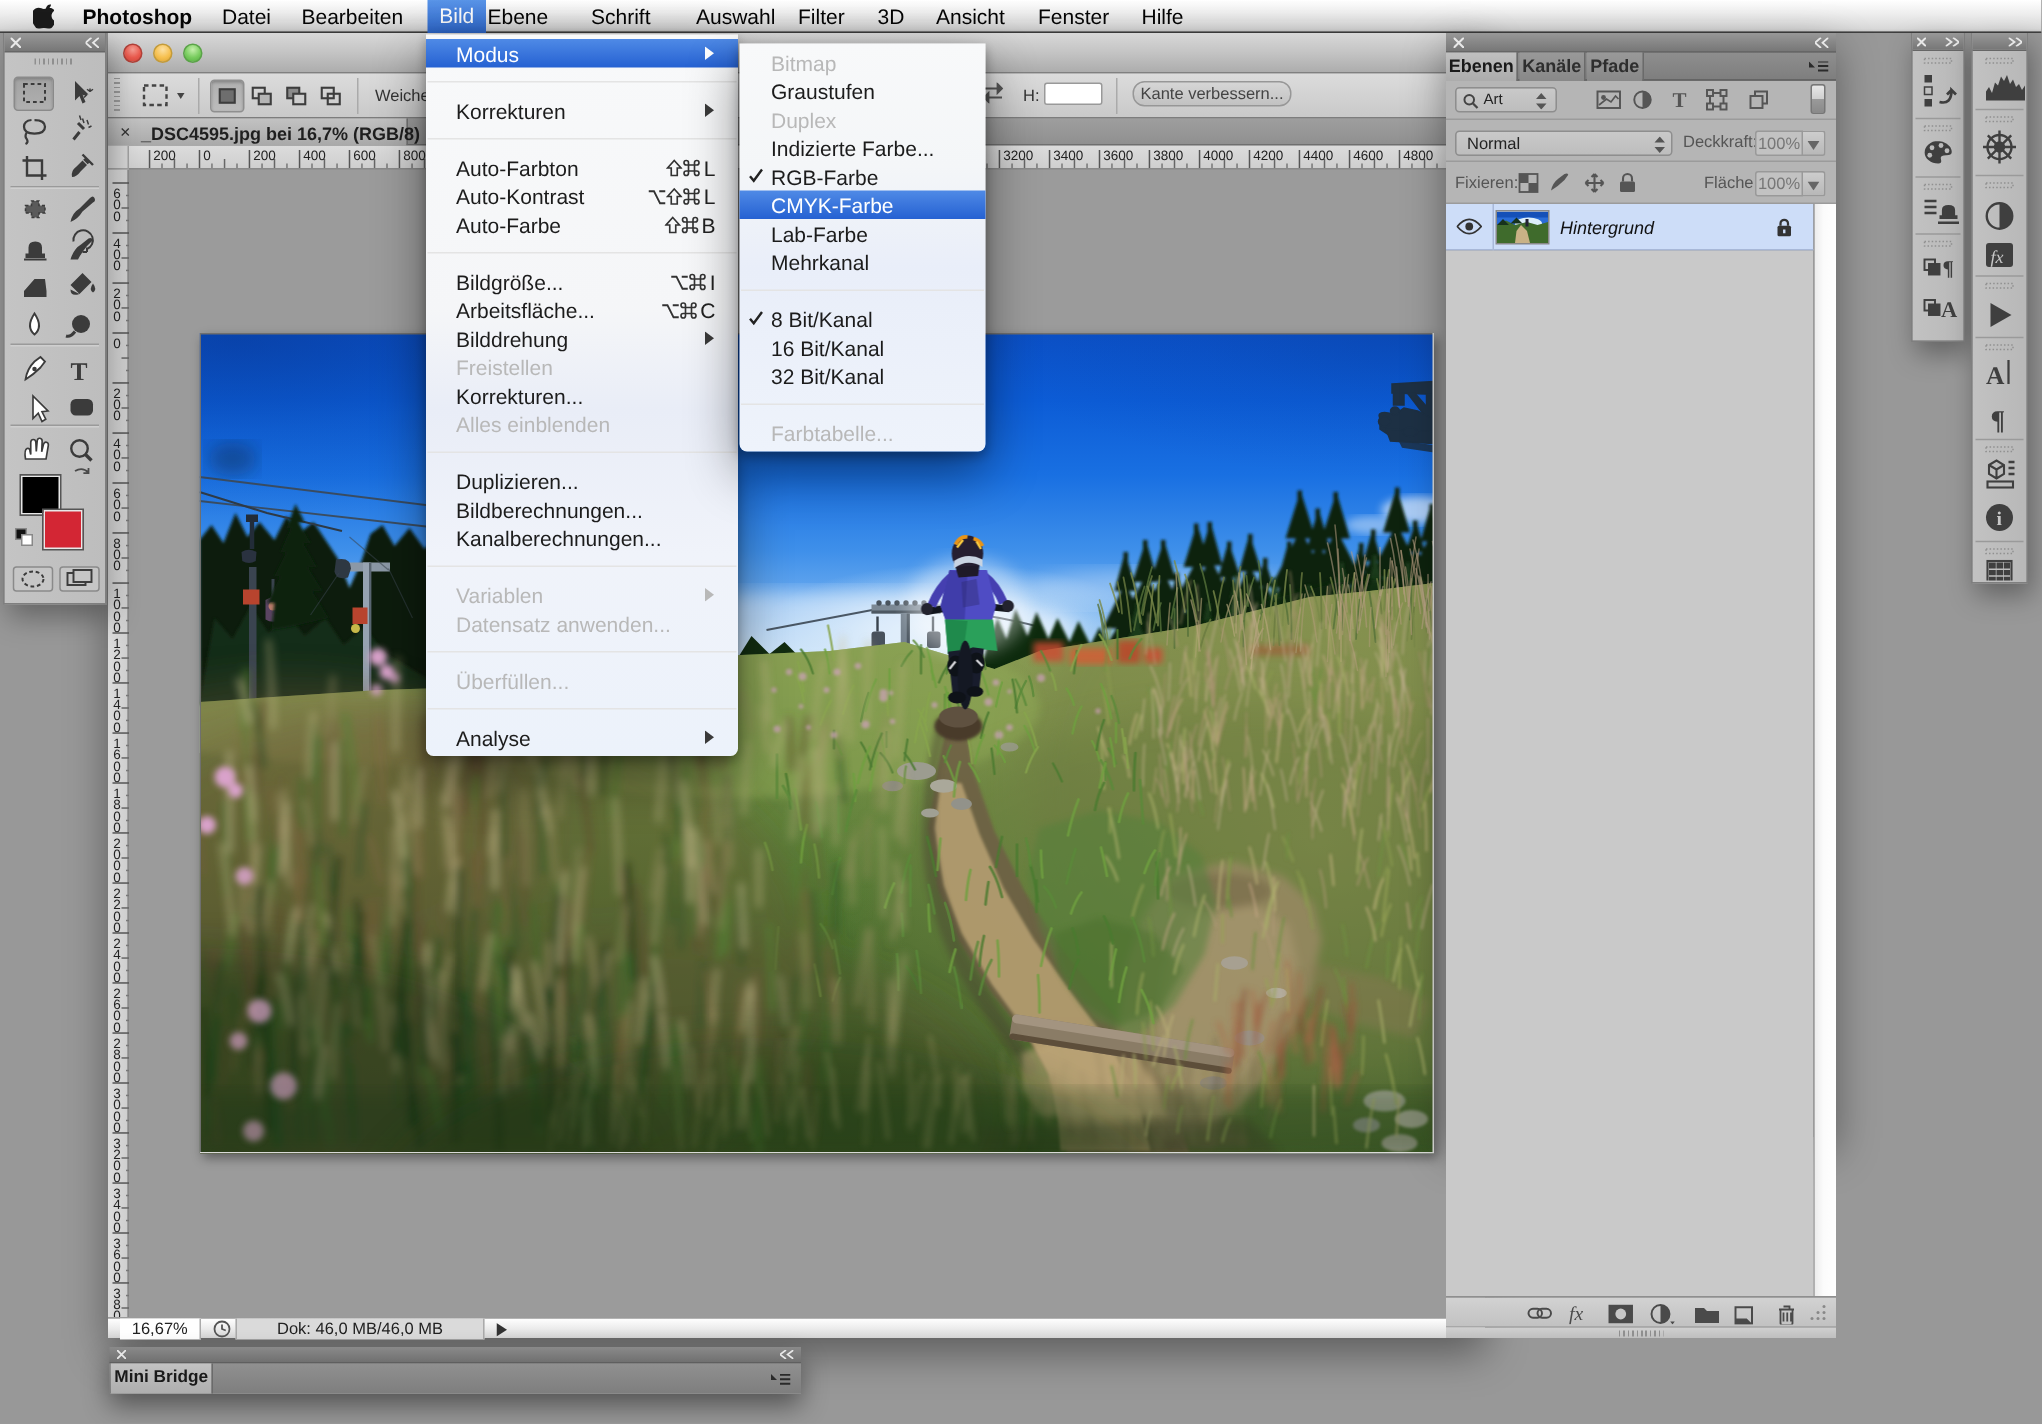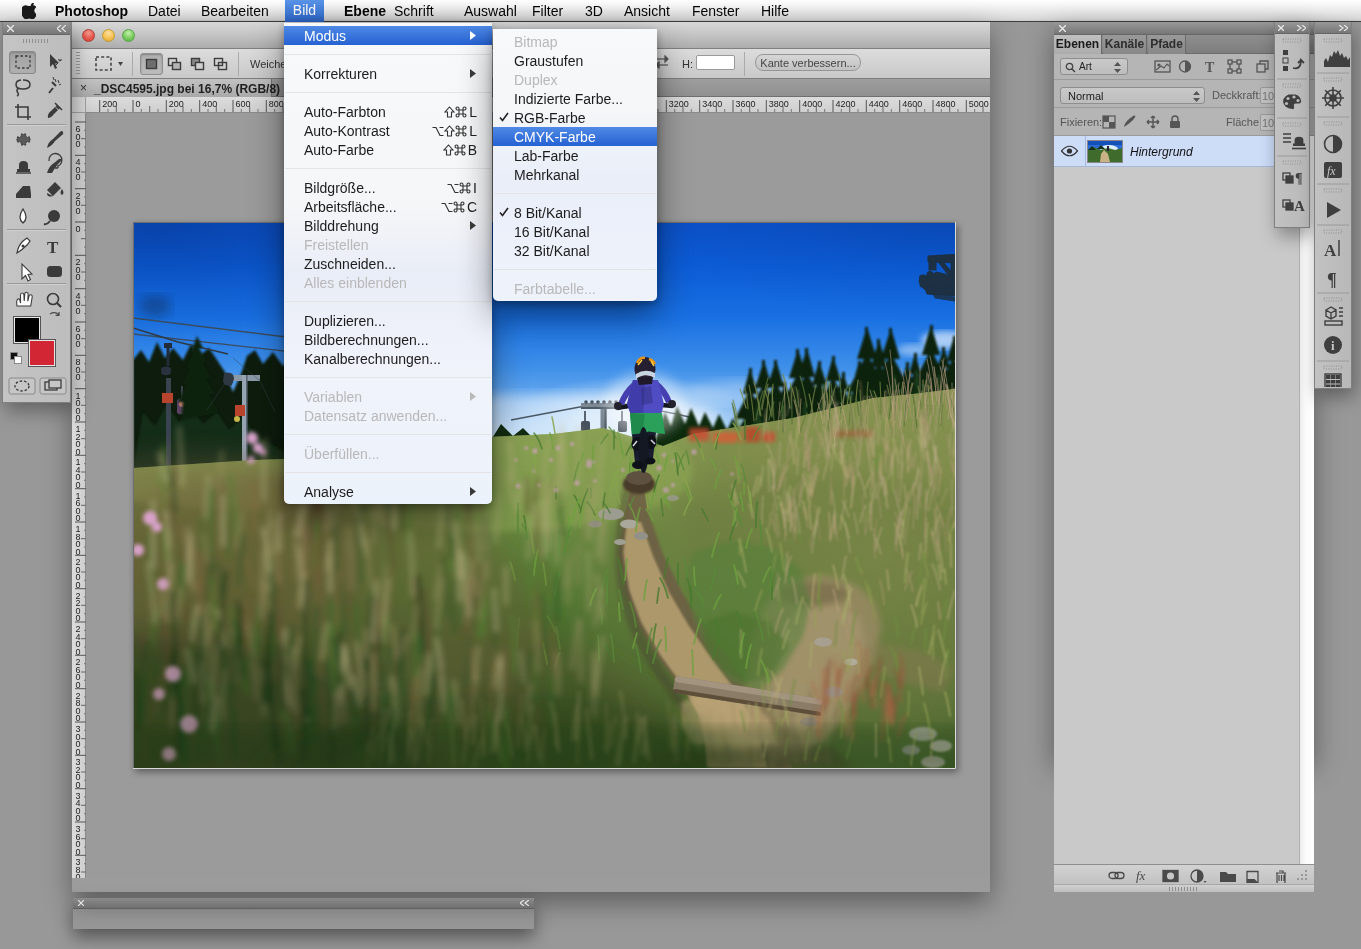--- a/index.html
+++ b/index.html
@@ -7,21 +7,21 @@
 .nw{white-space:nowrap}
 </style></head><body>
 <div class="abs" style="left:0;top:0;width:1361px;height:22px;background:linear-gradient(#ffffff,#efefef 40%,#d9d9d9 90%,#cbcbcb);border-bottom:1px solid #3f3f3f;font-size:14px;color:#050505;">
 <svg class="abs" style="left:22px;top:3px" width="14" height="16" viewBox="0 0 14 16">
       <path fill="#1a1a1a" d="M9.8 0c.1 1-.3 1.9-.9 2.6-.6.7-1.6 1.3-2.5 1.2-.1-.9.4-1.9.9-2.5C7.9.6 9 .1 9.8 0zM12.9 11.7c-.4 1-.6 1.5-1.2 2.4-.8 1.2-1.9 2.8-3.3 2.8-1.2 0-1.6-.8-3.3-.8s-2.1.8-3.3.8c-1.4 0-2.4-1.3-3.2-2.6C-3.7 11.1-3.9 7.2-2.5 5.1c1-1.5 2.5-2.4 4-2.4 1.5 0 2.4.8 3.6.8 1.2 0 1.9-.8 3.6-.8 1.3 0 2.7.7 3.6 1.9-3.2 1.7-2.7 6.2.6 7.1z" transform="translate(2.2,-0.5)"></path>
     </svg>
 <div class="abs nw" style="left:55px;top:3px;font-weight:bold;">Photoshop</div>
 <div class="abs nw" style="left:148px;top:3px;">Datei</div>
 <div class="abs nw" style="left:201px;top:3px;">Bearbeiten</div>
 <div class="abs nw" style="left:285px;top:0;width:39px;height:22px;background:linear-gradient(#5a95e8,#2f6ad1);color:#fff;text-align:center;line-height:21px;">Bild</div>
-<div class="abs nw" style="left:344px;top:3px;font-weight:bold;">Ebene</div>
+<div class="abs nw" style="left:325px;top:3px;">Ebene</div>
 <div class="abs nw" style="left:394px;top:3px;">Schrift</div>
 <div class="abs nw" style="left:464px;top:3px;">Auswahl</div>
 <div class="abs nw" style="left:532px;top:3px;">Filter</div>
 <div class="abs nw" style="left:585px;top:3px;text-align:right;">3D</div>
 <div class="abs nw" style="left:624px;top:3px;">Ansicht</div>
 <div class="abs nw" style="left:692px;top:3px;">Fenster</div>
 <div class="abs nw" style="left:761px;top:3px;">Hilfe</div>
 </div>
 <div class="abs" style="left:72px;top:22px;width:918px;height:870px;box-shadow:0 10px 26px rgba(0,0,0,0.4);background:#9c9c9c;">
     <div class="abs" style="left:0;top:0;width:918px;height:27px;background:linear-gradient(#d8d8d8,#c6c6c6 45%,#adadad);border-bottom:1px solid #808080;">
@@ -375,20 +375,31 @@
           <text x="3.5" y="741.5" font-size="9" fill="#222">0</text>
           <path d="M3 742.3 H14" stroke="#555" stroke-width="1"></path>
           <path d="M9 759.0 H14" stroke="#666" stroke-width="1"></path>
           <path d="M12 750.7 H14" stroke="#777" stroke-width="1"></path>
           <text x="3.5" y="752.3" font-size="9" fill="#222">3</text>
           <text x="3.5" y="759.8" font-size="9" fill="#222">8</text>
           <text x="3.5" y="767.3" font-size="9" fill="#222">0</text>
           <text x="3.5" y="774.8" font-size="9" fill="#222">0</text>
         </svg></div>
       <div class="abs" style="left:0;top:0;width:14px;height:16px;background:#d5d5d5;border-right:1px solid #a0a0a0;border-bottom:1px solid #a0a0a0;"></div>
+    </div>
+    <div class="abs" style="left:0;top:856px;width:918px;height:14px;background:linear-gradient(#ffffff,#ececec 50%,#d5d5d5);border-top:1px solid #9a9a9a;font-size:11px;color:#222;">
+      <div class="abs nw" style="left:8px;top:0;width:54px;height:14px;background:#fff;border-right:1px solid #aaa;text-align:center;line-height:14px;">16,67%</div>
+      <svg class="abs" style="left:70px;top:1px" width="12" height="12" viewBox="0 0 12 12">
+        <circle cx="6" cy="6" r="5" fill="none" stroke="#555" stroke-width="1.2"></circle>
+        <path d="M6 3 V6 L8.5 7" stroke="#555" stroke-width="1.2" fill="none"></path>
+      </svg>
+      <div class="abs nw" style="left:85px;top:0;width:166px;height:14px;background:#dadada;border-left:1px solid #aaa;border-right:1px solid #aaa;text-align:center;line-height:14px;">Dok: 46,0 MB/46,0 MB</div>
+      <svg class="abs" style="left:259px;top:3px" width="7" height="9" viewBox="0 0 7 9">
+        <path fill="#333" d="M0 0 L7 4.5 L0 9 Z"></path>
+      </svg>
     </div>
   </div>
 <div class="abs" style="left:133px;top:222px;width:823px;height:547px;overflow:hidden;box-shadow:2px 3px 7px rgba(0,0,0,0.4)"><svg width="828" height="547" viewBox="0 0 828 547">
       <defs>
 <linearGradient id="sky" x1="0" y1="0" x2="0" y2="1">
 <stop offset="0" stop-color="#0b50c6"></stop>
           <stop offset="0.16" stop-color="#0c5cd6"></stop>
 <stop offset="0.34" stop-color="#1970e2"></stop>
           <stop offset="0.52" stop-color="#3f90ea"></stop>
 <stop offset="0.68" stop-color="#7ab4f0"></stop>
@@ -2002,21 +2013,21 @@
     <div class="abs" style="left:7px;top:330px;width:8px;height:8px;background:#111;border:1px solid #888"></div>
     <div class="abs" style="left:11px;top:334px;width:8px;height:8px;background:#fff;border:1px solid #888"></div>
     <svg class="abs" style="left:0;top:352px" width="67" height="26" viewBox="0 0 67 26">
       <rect x="6" y="4" width="26" height="16" rx="2" fill="#c6c6c6" stroke="#8a8a8a"></rect>
       <ellipse cx="19" cy="12" rx="7" ry="5" fill="none" stroke="#3b3b3b" stroke-width="1.3" stroke-dasharray="2.5 1.8"></ellipse>
       <rect x="37" y="4" width="26" height="16" rx="2" fill="#c6c6c6" stroke="#8a8a8a"></rect>
       <rect x="42" y="8" width="12" height="8" fill="none" stroke="#3b3b3b" stroke-width="1.3"></rect>
       <rect x="46" y="6" width="12" height="8" fill="#c6c6c6" stroke="#3b3b3b" stroke-width="1.3"></rect>
     </svg>
   </div>
-<div class="abs" style="left:1054px;top:22px;width:260px;height:736px;background:#404040;box-shadow:0 10px 26px rgba(0,0,0,0.4);">
+<div class="abs" style="left:964px;top:22px;width:260px;height:736px;background:#404040;box-shadow:0 10px 26px rgba(0,0,0,0.4);">
     <div class="abs" style="left:0;top:0;width:260px;height:13px;background:linear-gradient(#989898,#777777);border-bottom:1px solid #666;">
       <svg class="abs" style="left:5px;top:3px" width="7" height="7" viewBox="0 0 7 7">
         <path d="M0 0 L7 7 M7 0 L0 7" stroke="#e8e8e8" stroke-width="1.4"></path>
       </svg>
       <svg class="abs" style="left:246px;top:3px" width="9" height="7" viewBox="0 0 9 7">
         <path d="M4 0 L0 3.5 L4 7 M9 0 L5 3.5 L9 7" stroke="#e8e8e8" stroke-width="1.2" fill="none"></path>
       </svg>
     </div>
     <div class="abs" style="left:0;top:13px;width:260px;height:19px;background:linear-gradient(#8e8e8e,#7e7e7e);border-bottom:1px solid #6a6a6a;">
       <div class="abs nw" style="left:0px;top:0;width:48px;height:19px;background:linear-gradient(#c0c0c0,#acacac);border-right:1px solid #6a6a6a;font-size:12px;font-weight:bold;color:#1a1a1a;text-align:center;line-height:18px;">Ebenen</div>
@@ -2257,20 +2268,27 @@
   </div>
 <div class="abs" style="left:73px;top:898px;width:461px;height:31px;box-shadow:0 8px 18px rgba(0,0,0,0.45);">
     <div class="abs" style="left:0;top:0;width:461px;height:11px;background:linear-gradient(#8a8a8a,#707070);border-bottom:1px solid #5f5f5f;">
       <svg class="abs" style="left:5px;top:2px" width="6" height="6" viewBox="0 0 6 6">
         <path d="M0 0 L6 6 M6 0 L0 6" stroke="#e8e8e8" stroke-width="1.2"></path>
       </svg>
       <svg class="abs" style="left:447px;top:2px" width="9" height="6" viewBox="0 0 9 6">
         <path d="M4 0 L0 3 L4 6 M9 0 L5 3 L9 6" stroke="#e8e8e8" stroke-width="1.1" fill="none"></path>
       </svg>
     </div>
+    <div class="abs" style="left:0;top:11px;width:461px;height:20px;background:linear-gradient(#909090,#7e7e7e);">
+      <div class="abs nw" style="left:1px;top:0;width:68px;height:20px;background:linear-gradient(#c2c2c2,#aeaeae);border-right:1px solid #6a6a6a;font-size:11.5px;font-weight:bold;color:#1a1a1a;text-align:center;line-height:19px;">Mini Bridge</div>
+      <svg class="abs" style="left:441px;top:7px" width="13" height="8" viewBox="0 0 13 8">
+        <path d="M0 0 L4 4 L0 4 Z" fill="#2a2a2a"></path>
+        <path d="M6 0.5 H13 M6 3.5 H13 M6 6.5 H13" stroke="#2a2a2a" stroke-width="1.4"></path>
+      </svg>
+    </div>
   </div>
 <div class="abs" style="left:284px;top:23px;width:208px;height:481px;background:linear-gradient(#f8f9fa,#f5f6f8 38%,#e9edf7 52%,#f0f3fa 72%,#ecf2fb);border-radius:0 0 5px 5px;box-shadow:0 3px 8px rgba(0,0,0,0.3),0 14px 34px rgba(0,0,0,0.45);font-size:14px;color:#111;">
     <div class="abs" style="left:0;top:3.0px;width:208px;height:19px;background:linear-gradient(#4f8ae6,#2561d2)"></div>
     <div class="abs nw" style="left:20px;top:4.5px;color:#fff">Modus</div>
     <svg class="abs" style="left:186px;top:8.0px" width="6" height="9" viewBox="0 0 6 9">
       <path fill="#fff" d="M0 0 L6 4.5 L0 9 Z"></path>
     </svg>
     <div class="abs" style="left:1px;top:31.0px;width:206px;height:1px;background:#e4e4e4"></div>
     <div class="abs nw" style="left:20px;top:42.5px;color:#1c1c1c">Korrekturen</div>
     <svg class="abs" style="left:186px;top:46.0px" width="6" height="9" viewBox="0 0 6 9">
@@ -2308,21 +2326,21 @@
     <div class="abs nw" style="right:15px;top:175.5px;color:#222"><svg width="12" height="11" viewBox="0 0 12 11" style="vertical-align:-1px">
         <path fill="none" stroke="#333" stroke-width="1.2" d="M0.5 1.5 H4 L8 9.5 H11.5 M7.5 1.5 H11.5"></path>
       </svg><svg width="12" height="12" viewBox="0 0 12 12" style="vertical-align:-1px">
         <path fill="none" stroke="#333" stroke-width="1.1" d="M4 4 H8 V8 H4 Z M4 4 H2.5 A1.5 1.5 0 1 1 4 2.5 Z M8 4 V2.5 A1.5 1.5 0 1 1 9.5 4 Z M8 8 H9.5 A1.5 1.5 0 1 1 8 9.5 Z M4 8 V9.5 A1.5 1.5 0 1 1 2.5 8 Z"></path>
       </svg><span style="margin-left:2px">C</span></div>
     <div class="abs nw" style="left:20px;top:194.5px;color:#1c1c1c">Bilddrehung</div>
     <svg class="abs" style="left:186px;top:198.0px" width="6" height="9" viewBox="0 0 6 9">
       <path fill="#3a3a3a" d="M0 0 L6 4.5 L0 9 Z"></path>
     </svg>
     <div class="abs nw" style="left:20px;top:213.5px;color:#b8b8b8">Freistellen</div>
-    <div class="abs nw" style="left:20px;top:232.5px;color:#1c1c1c">Zuschneiden...</div>
+    <div class="abs nw" style="left:20px;top:232.5px;color:#1c1c1c">Korrekturen...</div>
     <div class="abs nw" style="left:20px;top:251.5px;color:#b8b8b8">Alles einblenden</div>
     <div class="abs" style="left:1px;top:278.0px;width:206px;height:1px;background:#e4e4e4"></div>
     <div class="abs nw" style="left:20px;top:289.5px;color:#1c1c1c">Duplizieren...</div>
     <div class="abs nw" style="left:20px;top:308.5px;color:#1c1c1c">Bildberechnungen...</div>
     <div class="abs nw" style="left:20px;top:327.5px;color:#1c1c1c">Kanalberechnungen...</div>
     <div class="abs" style="left:1px;top:354.0px;width:206px;height:1px;background:#e4e4e4"></div>
     <div class="abs nw" style="left:20px;top:365.5px;color:#b8b8b8">Variablen</div>
     <svg class="abs" style="left:186px;top:369.0px" width="6" height="9" viewBox="0 0 6 9">
       <path fill="#b8b8b8" d="M0 0 L6 4.5 L0 9 Z"></path>
     </svg>

